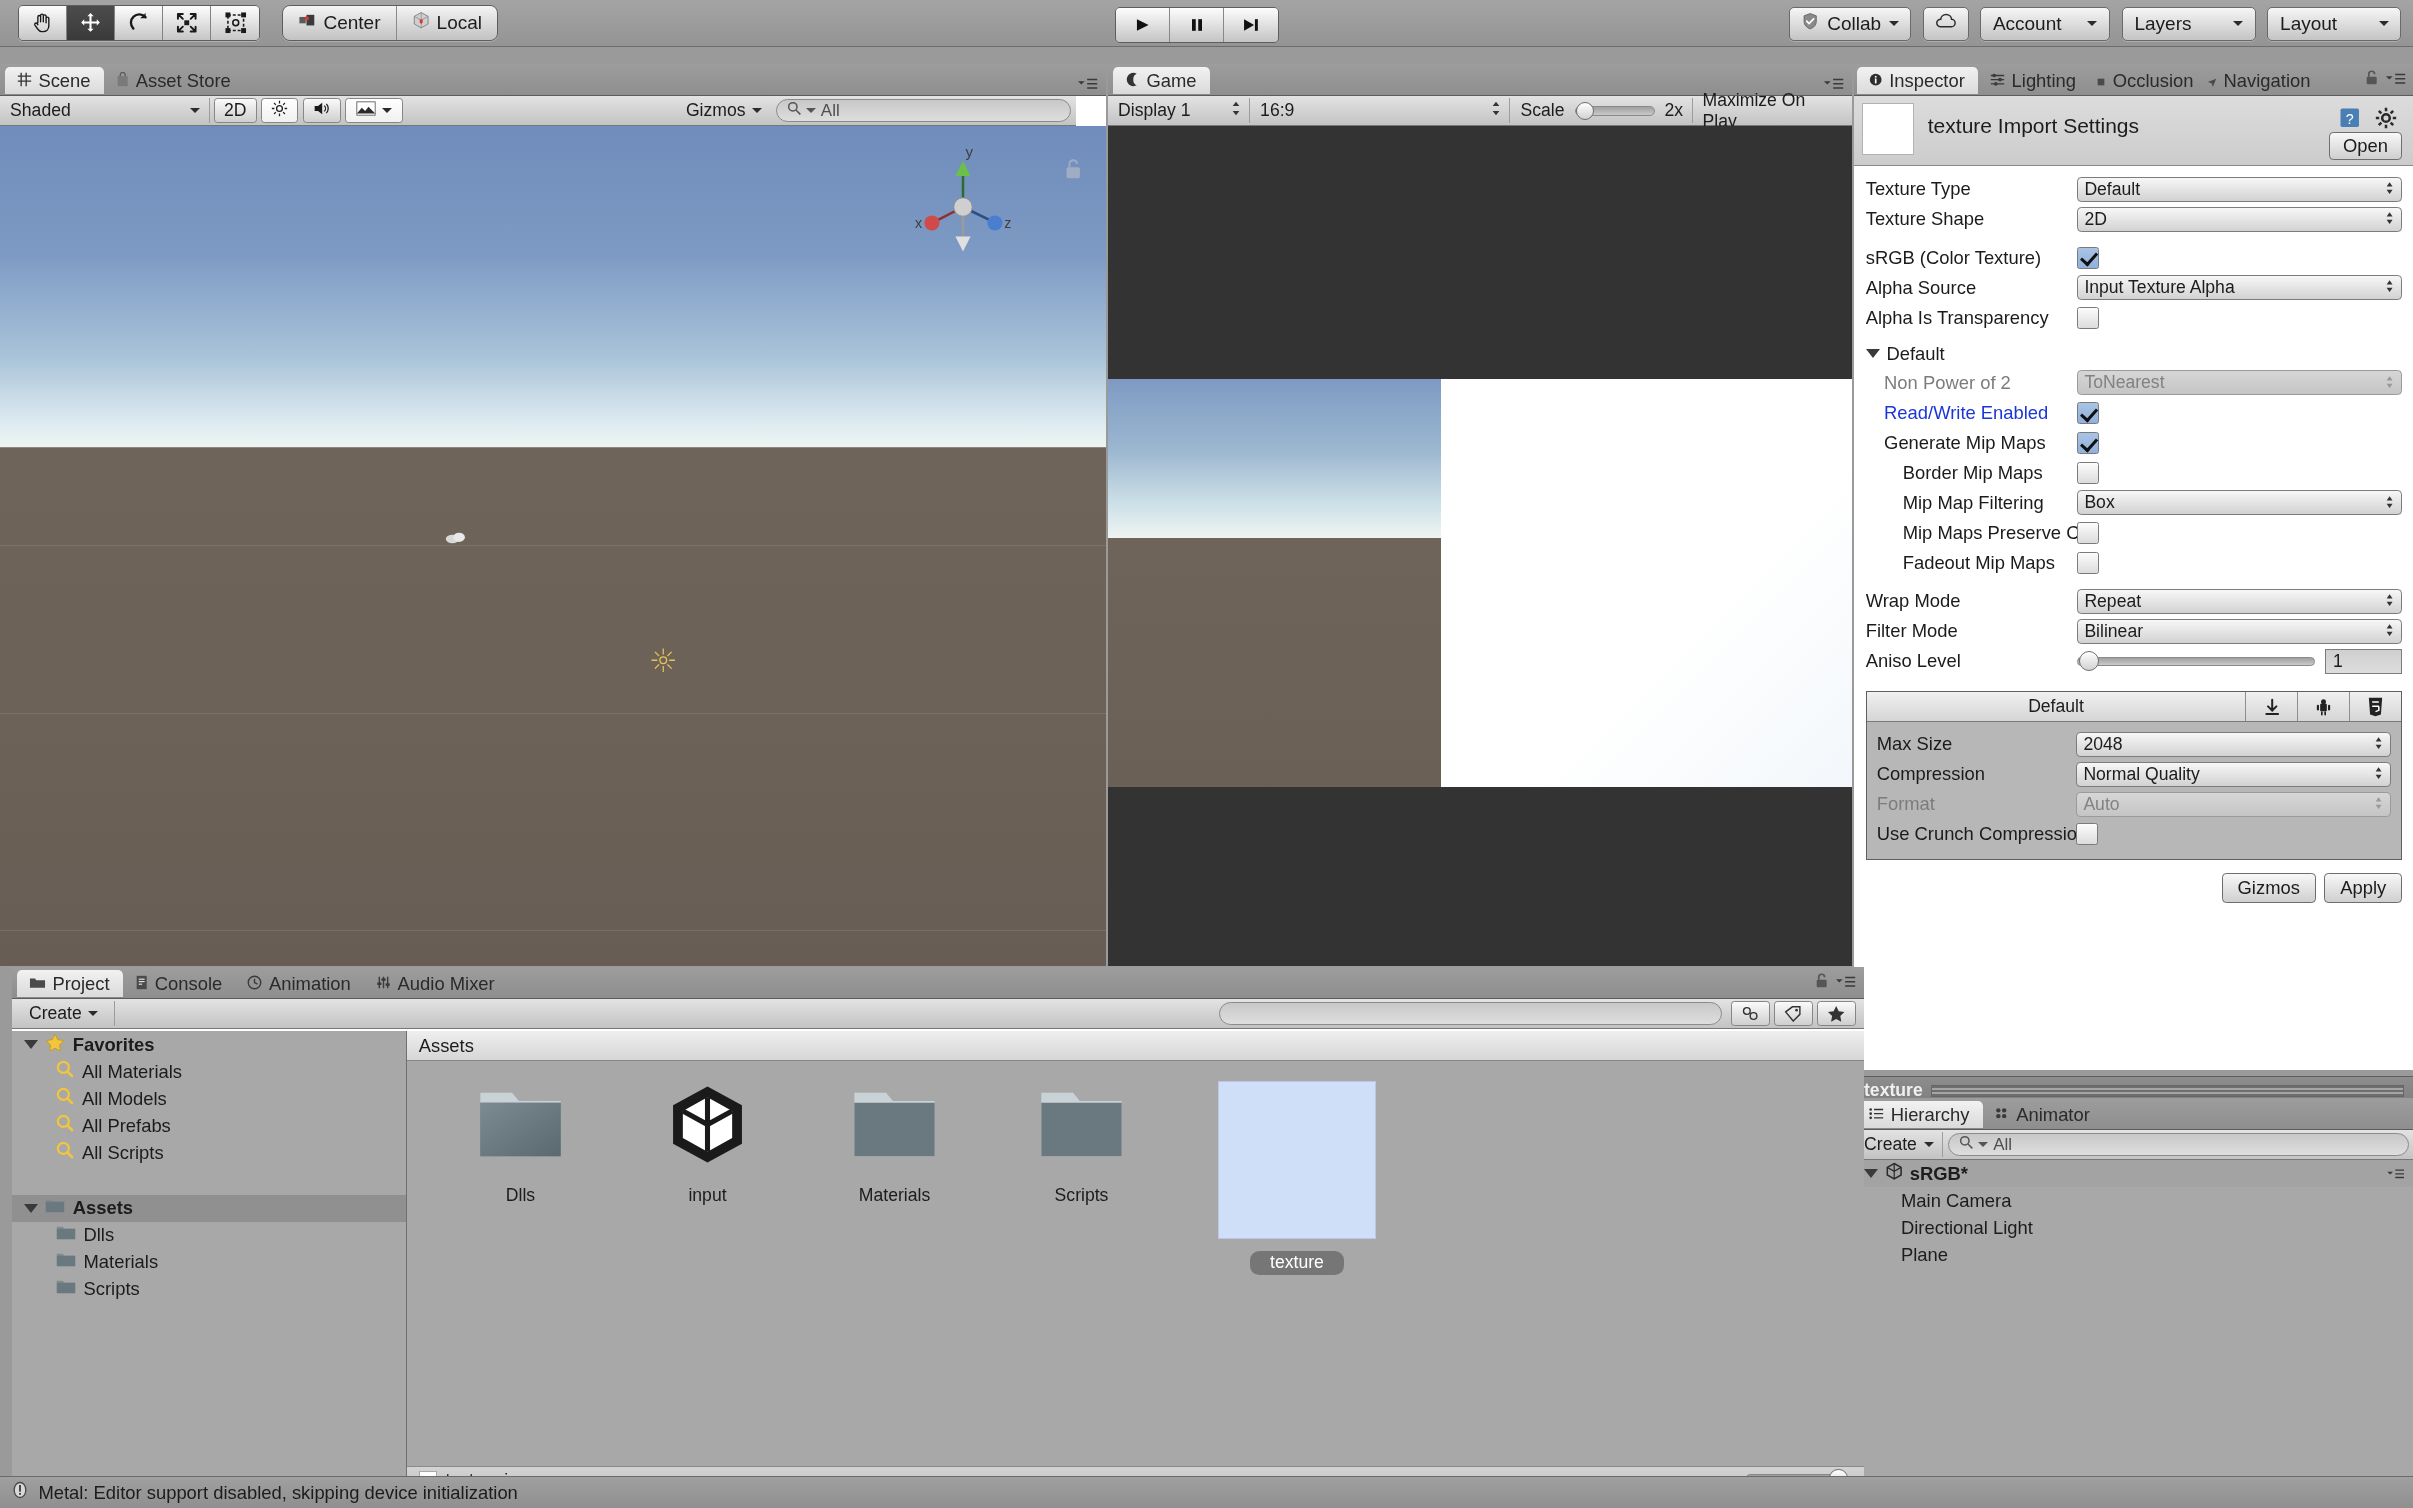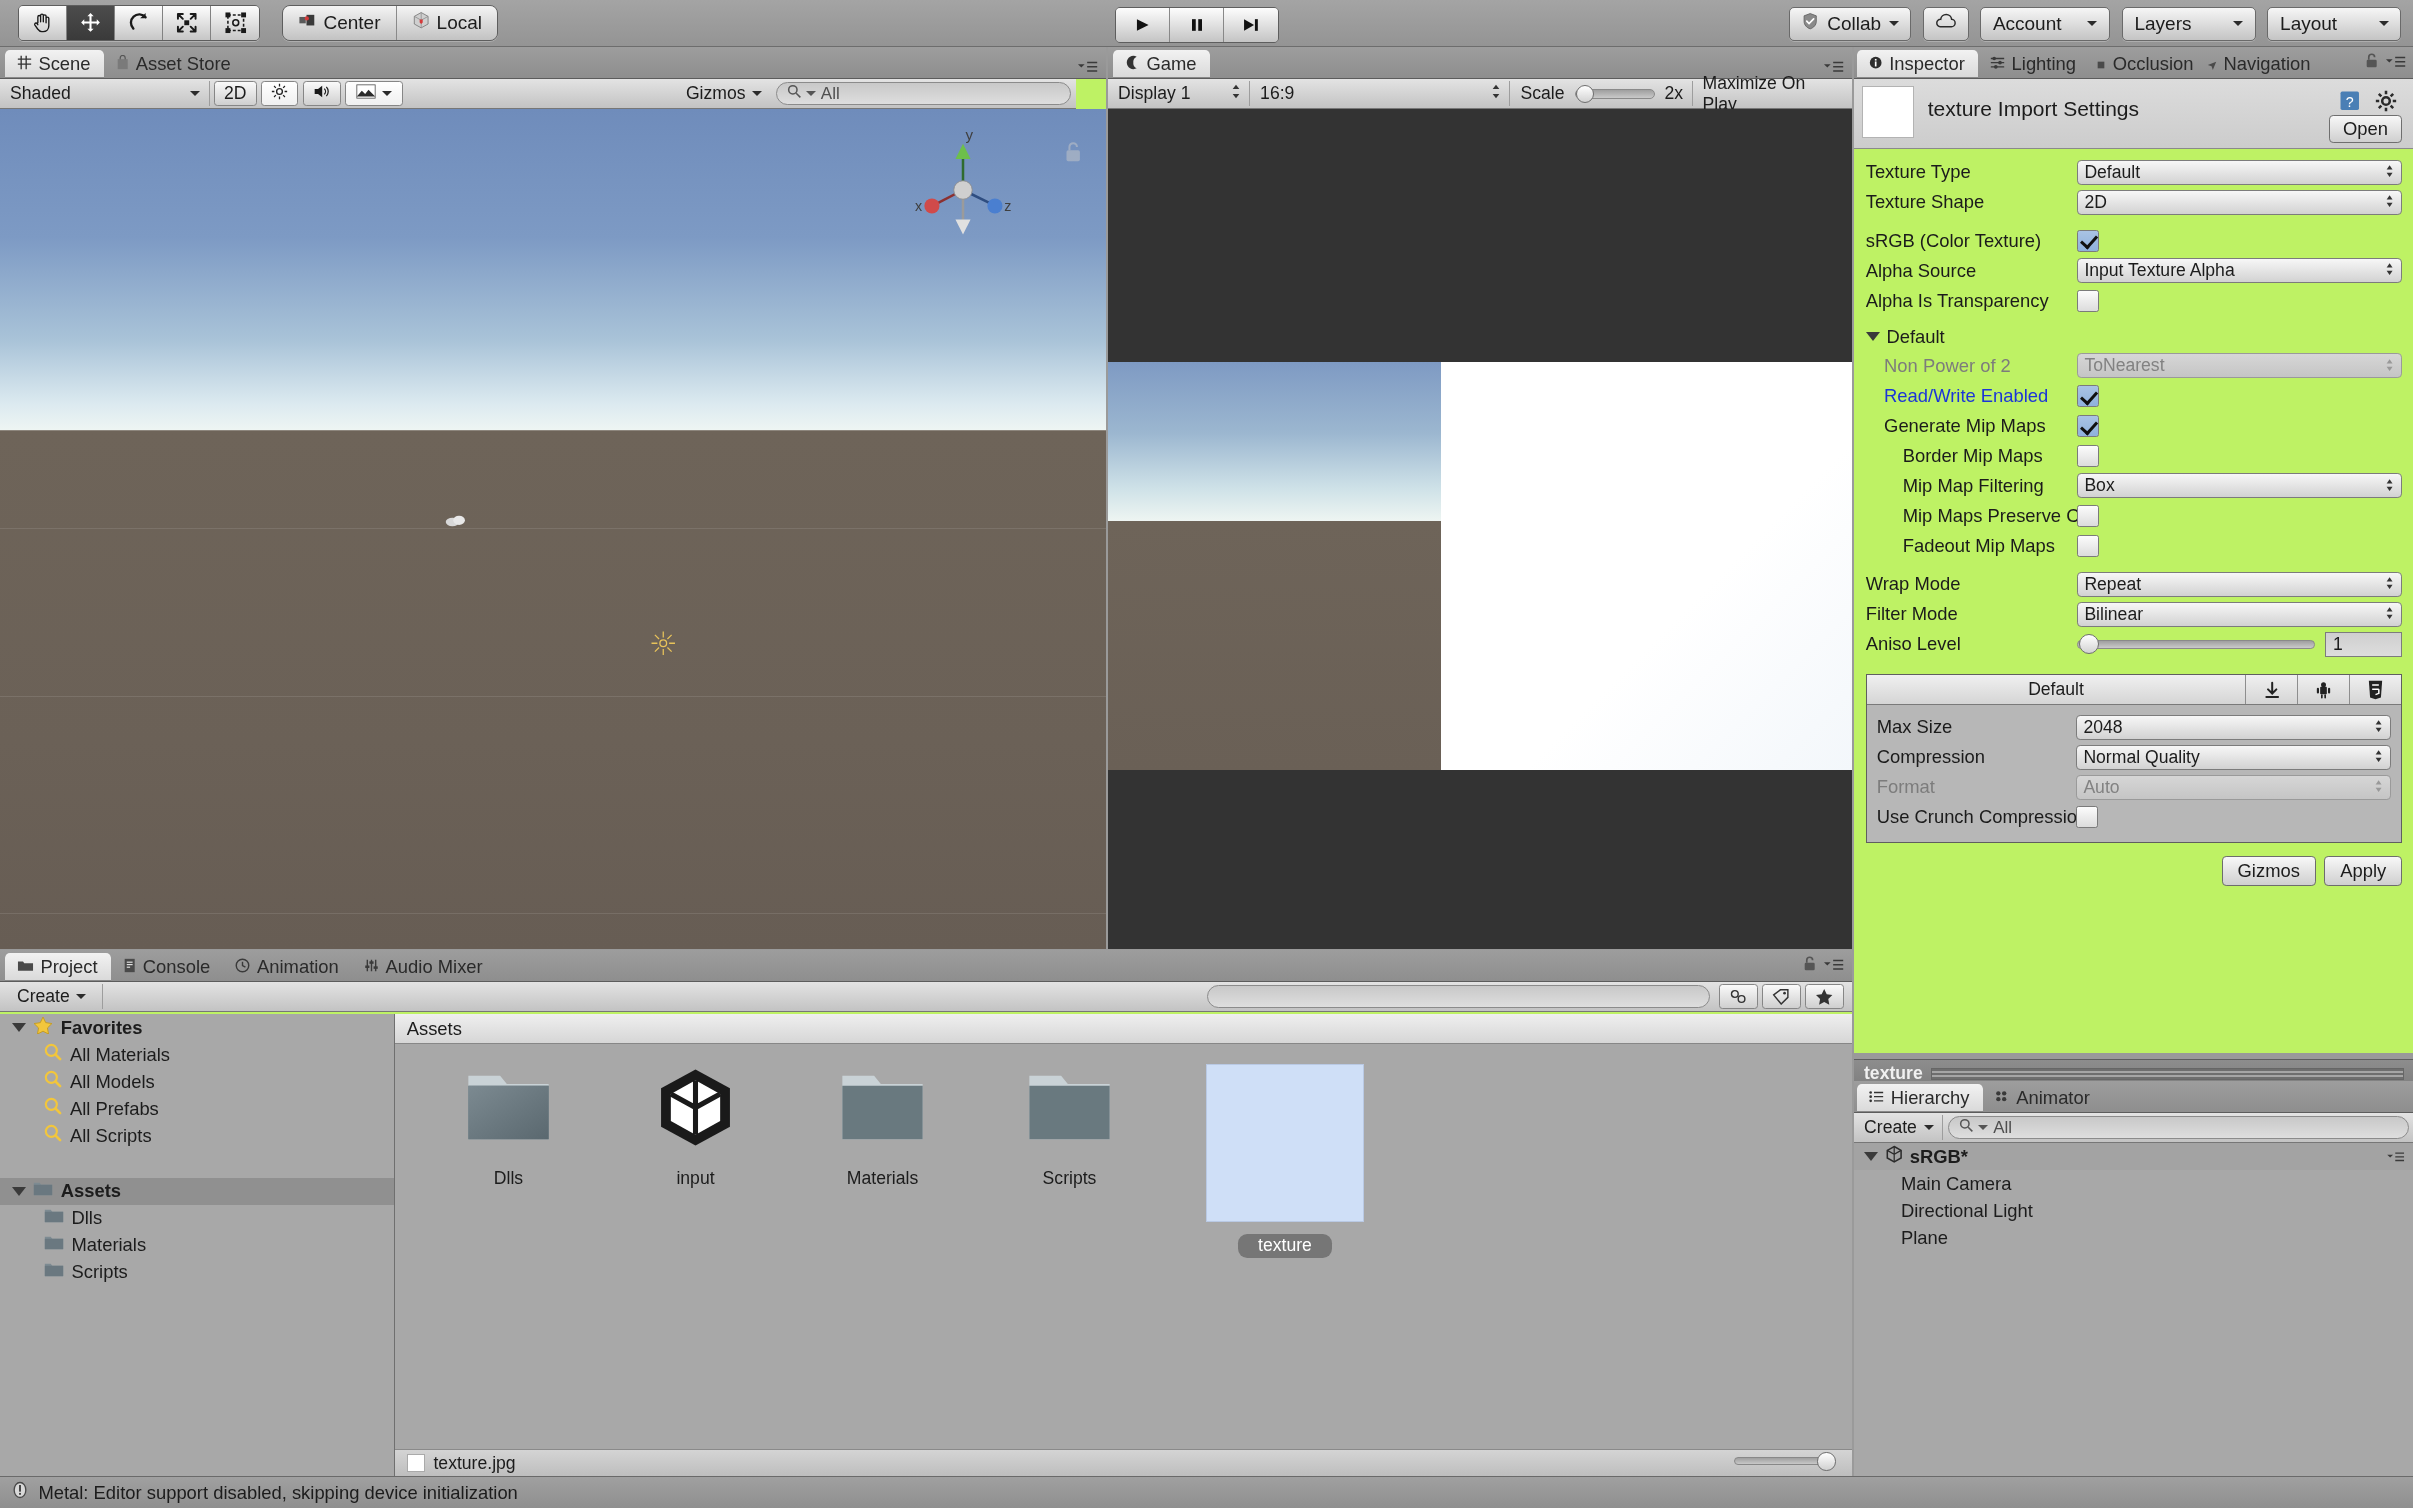--- a/index.html
+++ b/index.html
@@ -54,21 +54,21 @@
   .right-tools{ position:absolute; right:11.7px; top:6.7px; display:flex; align-items:center; gap:11.7px; }
   .rt-btn{
     height:34px; padding:0 11.7px; background:linear-gradient(#f6f6f6,#c4c4c4);
     border:0.8px solid #6a6a6a; border-radius:5px; display:flex; align-items:center; gap:7.5px;
     font-size:19px; cursor:pointer; box-shadow:0 0.8px 0 rgba(255,255,255,.3);
   }
   .caret{ width:0;height:0;border-left:5px solid transparent;border-right:5px solid transparent;
           border-top:5.9px solid #2b2b2b; }
 
   
-  .panel{ position:absolute; background:#bef264; }
+  .panel{ position:absolute; background:#ffffff;margin-top:17px; }
   .tabbar{
     height:32px; background:linear-gradient(#9d9d9d,#8e8e8e);
     display:flex; align-items:flex-end; position:relative;
     border-bottom:0.8px solid #5c5c5c;
   }
   .tab{
     height:28.5px; padding:0 13.4px 0 11.7px; display:flex; align-items:center; gap:6.7px;
     font-size:18.4px; color:#2a2a2a; cursor:pointer;
     border-top-left-radius:5px; border-top-right-radius:5px;
   }
@@ -190,21 +190,21 @@
   .strip-lines{ flex:1; margin-left:8.4px; height:11.7px;
     background:repeating-linear-gradient(180deg,#6e6e6e 0 1.7px,#a5a5a5 1.7px 4.2px); border:0.8px solid #666; }
 
   
   #hierarchy-panel{ left:1854px; top:1081px; width:669px; height:396px; }
   .h-row{ height:27px; display:flex; align-items:center; font-size:18.4px; padding-left:15px; gap:6.7px; }
   .h-row.sel{ background:#a3a3a3; }
   .h-child{ padding-left:47px; }
 
   
-  #project-panel{ left:0; top:950px; width:1852px; height:526px; }
+  #project-panel{ left:12px; top:950px; width:1852px; height:526px; }
   .proj-split{ position:absolute; left:0; top:64px; width:1852px; height:463px; display:flex; }
   .proj-tree{ width:395px; background:#a8a8a8; border-right:0.8px solid #6f6f6f; position:relative; }
   .t-row{ height:27px; display:flex; align-items:center; gap:7.5px; font-size:18.4px; padding-left:11.7px; cursor:pointer; }
   .t-row.ind{ padding-left:44px; }
   .t-row.sel{ background:#909090; }
   .t-row.bold{ font-weight:bold; }
   .proj-right{ flex:1; background:#a8a8a8; position:relative; }
   .assets-hdr{
     height:30px; background:linear-gradient(#efefef,#d6d6d6); border-bottom:0.8px solid #878787;
     display:flex; align-items:center; padding-left:11.7px; font-size:18.4px;

